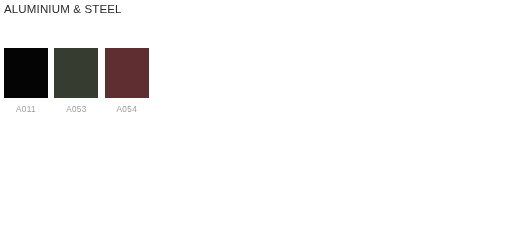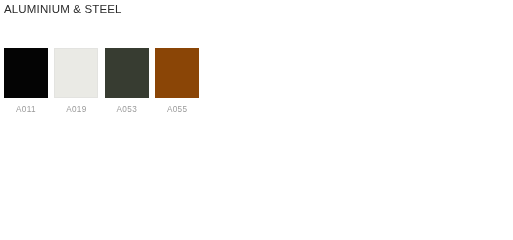--- a/index.html
+++ b/index.html
@@ -79,28 +79,24 @@
 
   <div class="panel-title">ALUMINIUM &amp; STEEL</div>
 
   <div class="swatch-grid">
     <div class="swatch-row">
       <div class="swatch-cell">
         <span class="swatch-chip" style="background: rgb(4, 4, 4);"></span>
         <span class="swatch-label">A011</span>
       </div>
       <div class="swatch-cell">
-        <span class="swatch-chip light-edge" style="background: rgb(234, 234, 229);"></span>
-        <span class="swatch-label">A019</span>
-      </div>
-      <div class="swatch-cell">
         <span class="swatch-chip" style="background: rgb(55, 60, 49);"></span>
         <span class="swatch-label">A053</span>
       </div>
       <div class="swatch-cell">
-        <span class="swatch-chip" style="background: rgb(138, 69, 6);"></span>
-        <span class="swatch-label">A055</span>
+        <span class="swatch-chip" style="background: rgb(95, 46, 48);"></span>
+        <span class="swatch-label">A054</span>
       </div>
     </div>
 
   </div>
 
 </div>
 
 </body></html>

